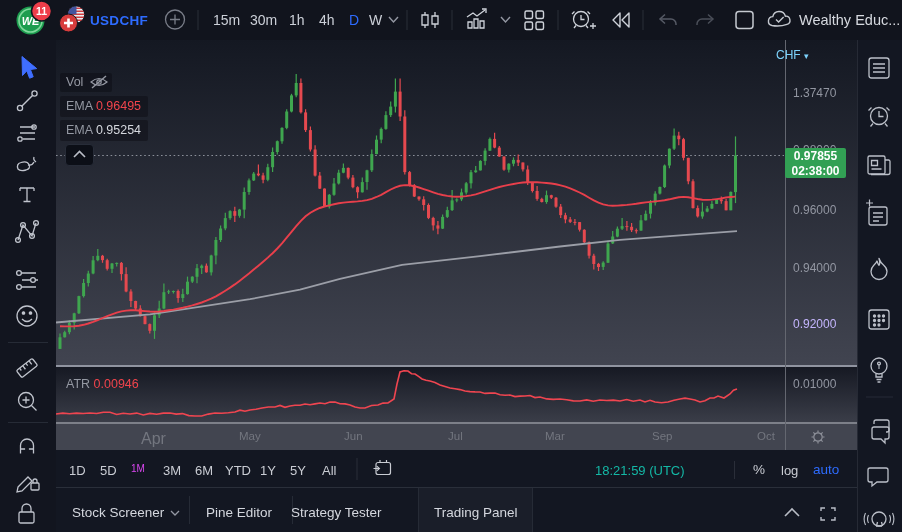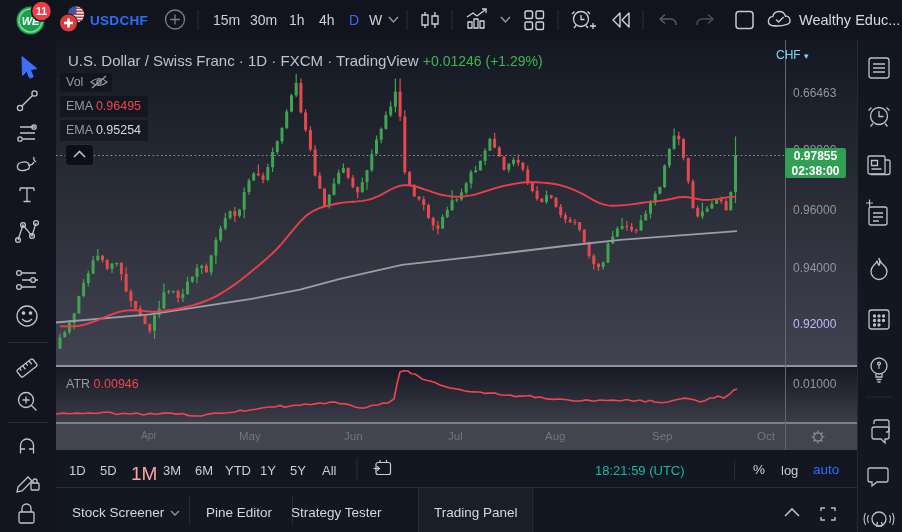--- a/index.html
+++ b/index.html
@@ -304,38 +304,37 @@
       <rect x="719.8" y="199.4" width="3" height="1.8" fill="#e5494f"></rect>
       <rect x="724.6" y="201.1" width="3" height="9.2" fill="#e5494f"></rect>
       <rect x="729.3" y="191.9" width="3" height="18.4" fill="#3fa64f"></rect>
       <rect x="734.0" y="155.5" width="3" height="36.6" fill="#3fa64f"></rect>
 <path d="M56 322.5 L150 314.3 L250 299.2 L300 289.6 L340 278.8 L402 264.8 L480 256.1 L560 246.5 L620 239.8 L680 235.4 L737 231.1" fill="none" stroke="#9b9ea7" stroke-width="1.8"></path>
 <path d="M60.0 326.3 L64.7 326.4 L69.4 326.4 L74.2 326.3 L78.9 325.8 L83.6 324.8 L88.3 323.5 L93.1 321.8 L97.8 320.0 L102.5 318.0 L107.2 316.1 L112.0 314.3 L116.7 312.7 L121.4 311.4 L126.1 310.6 L130.9 310.3 L135.6 310.3 L140.3 310.7 L145.0 311.1 L149.8 311.5 L154.5 311.7 L159.2 311.5 L163.9 311.0 L168.6 310.3 L173.4 309.6 L178.1 308.7 L182.8 307.8 L187.5 306.7 L192.3 305.4 L197.0 304.0 L201.7 302.5 L206.4 300.7 L211.2 298.7 L215.9 296.4 L220.6 293.6 L225.3 290.7 L230.1 287.6 L234.8 284.4 L239.5 280.9 L244.2 277.3 L249.0 273.5 L253.7 269.6 L258.4 265.7 L263.1 261.7 L267.8 257.6 L272.6 253.2 L277.3 248.5 L282.0 243.3 L286.7 237.7 L291.5 231.9 L296.2 226.2 L300.9 220.8 L305.6 216.3 L310.4 212.7 L315.1 210.1 L319.8 208.0 L324.5 206.5 L329.3 205.3 L334.0 204.2 L338.7 203.3 L343.4 202.6 L348.2 202.1 L352.9 201.7 L357.6 201.4 L362.3 200.9 L367.0 200.1 L371.8 198.8 L376.5 197.0 L381.2 194.8 L385.9 192.2 L390.7 189.5 L395.4 187.3 L400.1 185.8 L404.8 185.1 L409.6 185.3 L414.3 186.2 L419.0 187.5 L423.7 189.1 L428.5 190.7 L433.2 192.3 L437.9 193.8 L442.6 195.0 L447.3 195.9 L452.1 196.5 L456.8 196.7 L461.5 196.5 L466.2 196.1 L471.0 195.4 L475.7 194.3 L480.4 192.9 L485.1 191.4 L489.9 189.8 L494.6 188.3 L499.3 187.0 L504.0 185.9 L508.8 184.9 L513.5 184.0 L518.2 183.1 L522.9 182.5 L527.7 182.2 L532.4 182.1 L537.1 182.3 L541.8 182.6 L546.5 183.0 L551.3 183.5 L556.0 184.2 L560.7 185.3 L565.4 186.7 L570.2 188.4 L574.9 190.3 L579.6 192.5 L584.3 194.9 L589.1 197.7 L593.8 200.4 L598.5 202.7 L603.2 204.4 L608.0 205.4 L612.7 205.7 L617.4 205.6 L622.1 205.3 L626.9 204.9 L631.6 204.4 L636.3 203.8 L641.0 203.0 L645.7 202.4 L650.5 201.9 L655.2 201.4 L659.9 200.9 L664.6 200.3 L669.4 199.3 L674.1 198.2 L678.8 197.3 L683.5 196.9 L688.3 197.3 L693.0 198.1 L697.7 199.0 L702.4 199.7 L707.2 199.9 L711.9 199.6 L716.6 199.1 L721.3 198.5 L726.1 197.4 L730.8 197.0 L735.5 196.6" fill="none" stroke="#e83f4b" stroke-width="1.9"></path>
 <path d="M56.0 414.0 L62.8 413.1 L69.6 413.7 L76.4 413.1 L83.2 413.5 L90.0 413.0 L96.7 413.5 L103.3 412.2 L110.0 412.2 L116.7 414.5 L123.3 413.2 L130.0 414.0 L136.7 413.1 L143.3 415.0 L150.0 413.4 L156.7 414.2 L163.3 413.1 L170.0 413.0 L176.2 414.1 L182.5 413.6 L188.8 415.6 L195.0 416.0 L201.7 416.0 L208.3 414.1 L215.0 413.0 L221.7 413.3 L228.3 412.8 L235.0 412.0 L240.0 410.2 L245.0 411.3 L250.0 410.0 L256.0 409.2 L262.0 408.0 L268.5 407.0 L275.0 407.0 L280.0 405.4 L285.0 407.3 L290.0 406.0 L295.0 405.3 L300.0 405.2 L305.0 404.0 L310.0 404.7 L315.0 403.9 L320.0 403.0 L325.0 403.8 L330.0 402.1 L335.0 402.0 L340.0 403.8 L345.0 403.9 L350.0 405.0 L355.0 407.1 L360.0 408.0 L365.0 408.0 L371.5 405.5 L378.0 405.0 L383.0 403.1 L388.0 403.0 L394.0 399.0 L397.0 384.0 L400.0 372.0 L404.0 370.8 L408.0 371.0 L411.5 373.7 L415.0 374.0 L418.5 376.3 L422.0 379.0 L426.0 380.3 L430.0 381.0 L435.0 382.5 L440.0 385.0 L445.0 386.5 L450.0 388.0 L455.0 388.7 L460.0 389.6 L465.0 391.0 L470.0 391.6 L475.0 391.9 L480.0 392.0 L485.0 393.4 L490.0 393.1 L495.0 393.0 L500.0 394.8 L505.0 395.3 L510.0 395.0 L515.0 396.6 L520.0 396.1 L525.0 396.0 L530.0 395.5 L535.0 397.6 L540.0 397.0 L546.7 398.9 L553.3 399.4 L560.0 399.0 L566.7 399.8 L573.3 400.9 L580.0 401.0 L586.7 399.9 L593.3 401.2 L600.0 400.0 L606.7 400.5 L613.3 400.1 L620.0 401.0 L626.7 399.5 L633.3 401.3 L640.0 400.0 L645.0 401.9 L650.0 400.3 L655.0 402.0 L661.5 402.8 L668.0 402.0 L674.0 400.3 L680.0 399.0 L685.0 398.1 L690.0 399.0 L695.0 400.0 L700.0 402.0 L705.0 400.7 L710.0 398.0 L714.0 398.0 L718.0 396.0 L724.0 398.0 L730.0 394.0 L733.5 390.3 L737.0 389.0" fill="none" stroke="#ef4550" stroke-width="1.6"></path>
 </svg>
 
 <div class="lbl" style="left:776px;top:48px;font-size:12px;color:#7dd3fc">CHF <span style="font-size:9px">▾</span></div>
-<div class="lbl" style="left:793px;top:86px;font-size:12px;color:#9296a1">0.66463</div>
+<div class="lbl" style="left:793px;top:86px;font-size:12px;color:#9296a1">1.37470</div>
 <div class="lbl" style="left:793px;top:143.2px;font-size:12px;color:#9296a1">0.98000</div>
 <div class="lbl" style="left:793px;top:203px;font-size:12px;color:#9296a1">0.96000</div>
 <div class="lbl" style="left:793px;top:261px;font-size:12px;color:#9296a1">0.94000</div>
 <div class="lbl" style="left:793px;top:317px;font-size:12px;color:#c4b5fd">0.92000</div>
 <div class="lbl" style="left:793px;top:377px;font-size:12px;color:#9296a1">0.01000</div>
 
 <div class="abs" style="left:785px;top:148px;width:61px;height:30px;background:#32a054;border-radius:2px;color:#fff;font-weight:bold;font-size:12px;text-align:center;line-height:15px;padding-top:1px">0.97855<br>02:38:00</div>
 
-<div class="lbl" style="left:141px;top:430px;font-size:10px;color:#73767f">Apr</div>
+<div class="lbl" style="left:141px;top:430px;font-size:16px;color:#73767f">Apr</div>
 <div class="lbl" style="left:239px;top:430px;font-size:11.5px;color:#73767f">May</div>
 <div class="lbl" style="left:344px;top:430px;font-size:11.5px;color:#73767f">Jun</div>
 <div class="lbl" style="left:448px;top:430px;font-size:11.5px;color:#73767f">Jul</div>
-<div class="lbl" style="left:545px;top:430px;font-size:11.5px;color:#73767f">Aug</div>
+<div class="lbl" style="left:545px;top:430px;font-size:11.5px;color:#73767f">Mar</div>
 <div class="lbl" style="left:652px;top:430px;font-size:11.5px;color:#73767f">Sep</div>
 <div class="lbl" style="left:757px;top:430px;font-size:11.5px;color:#73767f">Oct</div>
 
-<div class="lbl" style="left:68px;top:52px;font-size:15px;color:#bfc3ca">U.S. Dollar / Swiss Franc · 1D · FXCM · TradingView <span style="color:#3db64b;font-size:14px">+0.01246 (+1.29%)</span></div>
 <div class="abs" style="left:60px;top:73px;width:52px;height:19px;background:rgba(10,12,18,.45);border-radius:2px"></div>
 <div class="abs" style="left:60px;top:96px;width:88px;height:21px;background:rgba(10,12,18,.45);border-radius:2px"></div>
 <div class="abs" style="left:60px;top:120px;width:88px;height:21px;background:rgba(10,12,18,.45);border-radius:2px"></div>
 <div class="lbl" style="left:66px;top:75px;font-size:12.5px;color:#9599a3">Vol</div>
 <div class="lbl" style="left:66px;top:99px;font-size:12.5px;color:#9599a3">EMA <span style="color:#f0444c">0.96495</span></div>
 <div class="lbl" style="left:66px;top:123px;font-size:12.5px;color:#9599a3">EMA <span style="color:#d5d8de">0.95254</span></div>
 
 <div class="lbl" style="left:66px;top:377px;font-size:12.5px;color:#9599a3">ATR <span style="color:#f0444c">0.00946</span></div>
 
 <div class="abs" style="left:65px;top:144px;width:29px;height:22px;background:#0c0f17;border:1px solid #272c38;border-radius:4px"></div>
@@ -532,21 +531,21 @@
 <g>
           <circle cx="879" cy="519" r="7"></circle>
           <path d="M876 526 h6 M877.5 522 l-1 4 M881.5 522 l1 4"></path>
           <path d="M868.5 515 q-2 4 0 8 M889.5 515 q2 4 0 8 M865.5 513 q-2.8 6 0 12 M892.5 513 q2.8 6 0 12" stroke-width="1.1"></path>
         </g>
 </g>
 </svg>
 
 <div class="lbl" style="left:69px;top:463px;font-size:13px;color:#c9ccd3;letter-spacing:0">1D</div>
 <div class="lbl" style="left:100px;top:463px;font-size:13px;color:#c9ccd3">5D</div>
-<div class="lbl" style="left:131px;top:463px;font-size:19px;color:#fca5a5">1M</div>
+<div class="lbl" style="left:131px;top:463px;font-size:10px;color:#d946ef">1M</div>
 <div class="lbl" style="left:163px;top:463px;font-size:13px;color:#c9ccd3">3M</div>
 <div class="lbl" style="left:195px;top:463px;font-size:13px;color:#c9ccd3">6M</div>
 <div class="lbl" style="left:225px;top:463px;font-size:13px;color:#c9ccd3">YTD</div>
 <div class="lbl" style="left:260px;top:463px;font-size:13px;color:#c9ccd3">1Y</div>
 <div class="lbl" style="left:290px;top:463px;font-size:13px;color:#c9ccd3">5Y</div>
 <div class="lbl" style="left:322px;top:463px;font-size:13px;color:#c9ccd3">All</div>
 <svg class="abs" style="left:350px;top:455px" width="50" height="28" viewBox="0 0 50 28">
 <line x1="7" y1="3" x2="7" y2="25" stroke="#2a2e39"></line>
 <g stroke="#c9ccd3" stroke-width="1.2" fill="none">
         <rect x="26" y="7.5" width="14.5" height="12" rx="2"></rect>

